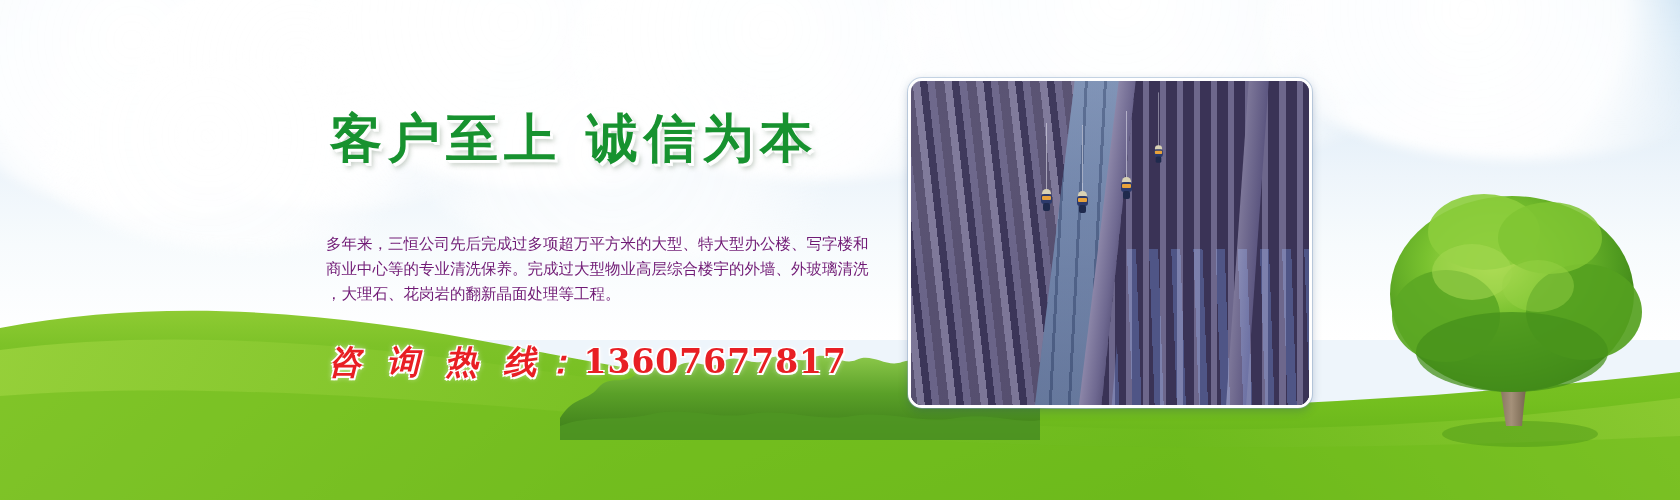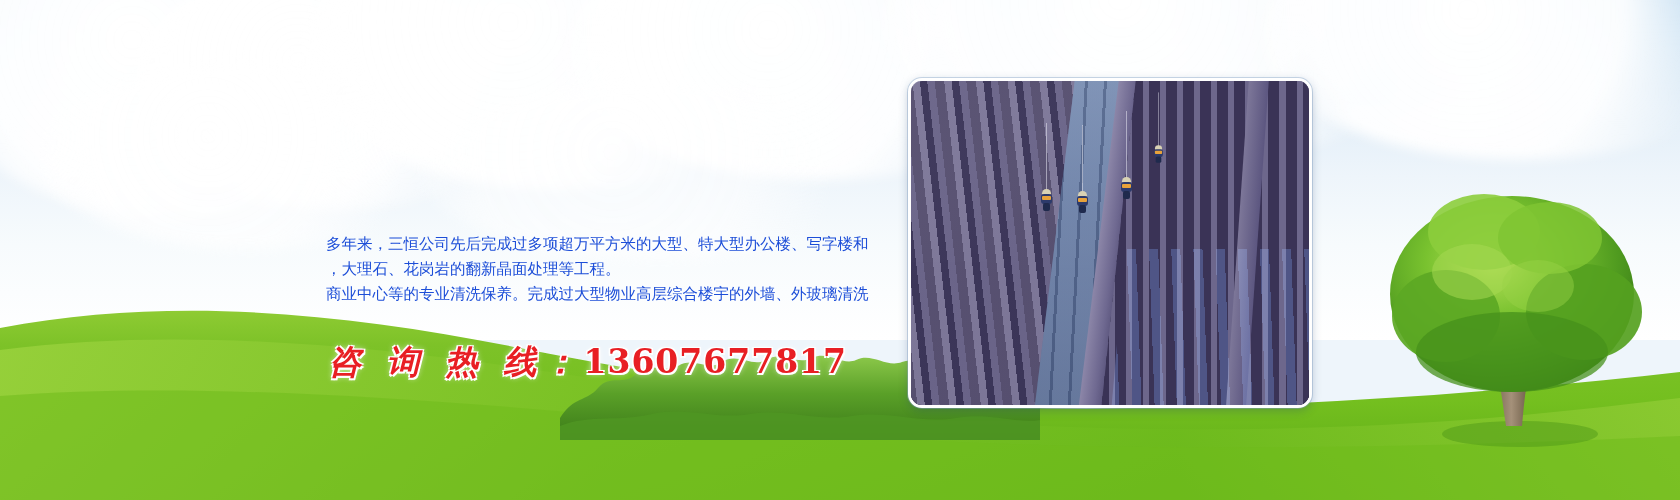--- a/index.html
+++ b/index.html
@@ -200,21 +200,21 @@
   }
   .subbar span{
     font-family:"DejaVu Sans","Liberation Sans",sans-serif;
     font-size:26px;font-weight:bold;letter-spacing:1px;
     color:#ffffff;white-space:nowrap;
     display:block;line-height:1;
   }
   .bodycopy{
     position:absolute;left:326px;top:232px;width:572px;
     font-family:"DejaVu Sans","Liberation Sans",sans-serif;
-    font-size:15.5px;line-height:25px;color:#1d4ed8;
+    font-size:15.5px;line-height:25px;color:#701a75;
   }
   .bodycopy p{margin:0;}
 
   .phone{
     position:absolute;
     font-family:"DejaVu Serif","Liberation Serif",serif;
     font-weight:bold;
     color:#e81f24;
     white-space:nowrap;
     text-shadow:
@@ -351,25 +351,26 @@
       <ellipse cx="66" cy="140" rx="54" ry="46" fill="#5ca824" opacity=".92"></ellipse>
       <ellipse cx="204" cy="136" rx="58" ry="48" fill="#55a11f" opacity=".92"></ellipse>
       <ellipse cx="104" cy="56" rx="56" ry="38" fill="#8ccd3c" opacity=".9"></ellipse>
       <ellipse cx="170" cy="62" rx="52" ry="36" fill="#7fc433" opacity=".85"></ellipse>
       <ellipse cx="132" cy="176" rx="96" ry="40" fill="#46901b" opacity=".75"></ellipse>
       <ellipse cx="92" cy="96" rx="40" ry="28" fill="#a5d852" opacity=".55"></ellipse>
       <ellipse cx="158" cy="110" rx="36" ry="26" fill="#9ad247" opacity=".45"></ellipse>
     </svg>
   </div>
 
+  <div class="headline">客户至上  诚信为本</div>
 
 
   <div class="bodycopy">
     <p>多年来，三恒公司先后完成过多项超万平方米的大型、特大型办公楼、写字楼和</p>
+    <p>商业中心等的专业清洗保养。完成过大型物业高层综合楼宇的外墙、外玻璃清洗</p>
     <p>，大理石、花岗岩的翻新晶面处理等工程。</p>
-    <p>商业中心等的专业清洗保养。完成过大型物业高层综合楼宇的外墙、外玻璃清洗</p>
   </div>
 
   <div class="phone phone1">
     <span class="label">咨 询 热 线：</span><span class="num">13607677817</span>
   </div>
 
 </div>
 
 </body></html>

